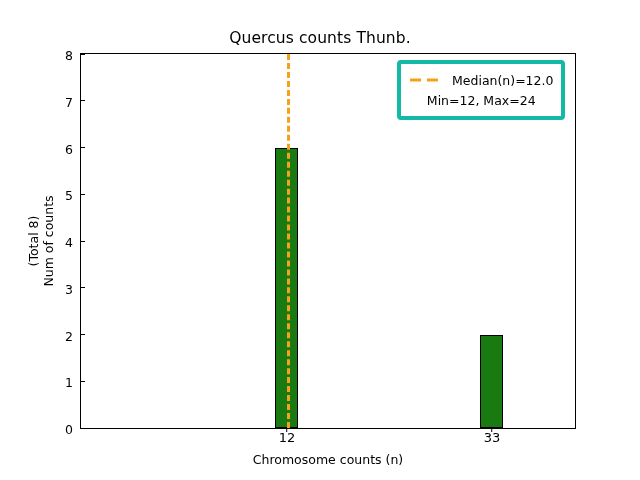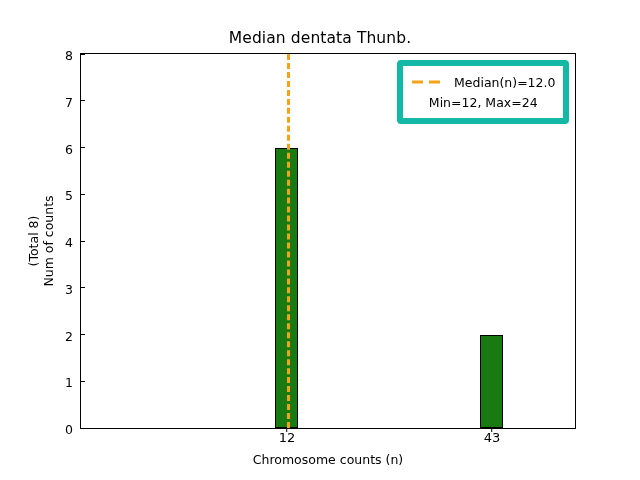--- a/index.html
+++ b/index.html
@@ -144,21 +144,21 @@
     font-size: 12.5px;
   }
 
   
   #legend {
     position: absolute;
     left: 396px;
     top: 59px;
     padding: 6px 8px 6px 8px;
     background: #ffffff;
-    border: 6px solid #14b8a6;
+    border: 4px solid #14b8a6;
     border-radius: 4px;
     box-sizing: border-box;
   }
   .legend-row {
     display: flex;
     align-items: center;
     height: 20px;
   }
   .legend-swatch {
     width: 34px;
@@ -183,21 +183,21 @@
   }
   .legend-row.second {
     justify-content: center;
   }
 </style>
 </head>
 <body>
 
 <div id="figure">
 
-  <div id="chart-title">Median dentata Thunb.</div>
+  <div id="chart-title">Quercus counts Thunb.</div>
 
   <div id="ylabel-wrap">
     <div id="ylabel">
       <span class="yl-line">(Total 8)</span>
       <span class="yl-line">Num of counts</span>
     </div>
   </div>
 
   <div id="plot-area">
 
@@ -219,21 +219,21 @@
     <div id="median-layer">
       <div class="median-line" style="left:205.5px;"></div>
     </div>
 
     <div class="xtick" style="left:206px;">
       <span class="xtick-mark"></span>
       <span class="xtick-label">12</span>
     </div>
     <div class="xtick" style="left:411px;">
       <span class="xtick-mark"></span>
-      <span class="xtick-label">43</span>
+      <span class="xtick-label">33</span>
     </div>
 
     <div id="legend" style="position:absolute; left:316px; top:6px;">
       <div class="legend-row">
         <span class="legend-swatch">
           <i class="seg1"></i>
             <i class="seg2"></i>
         </span>
         <span class="legend-label">Median(n)=12.0</span>
       </div>

